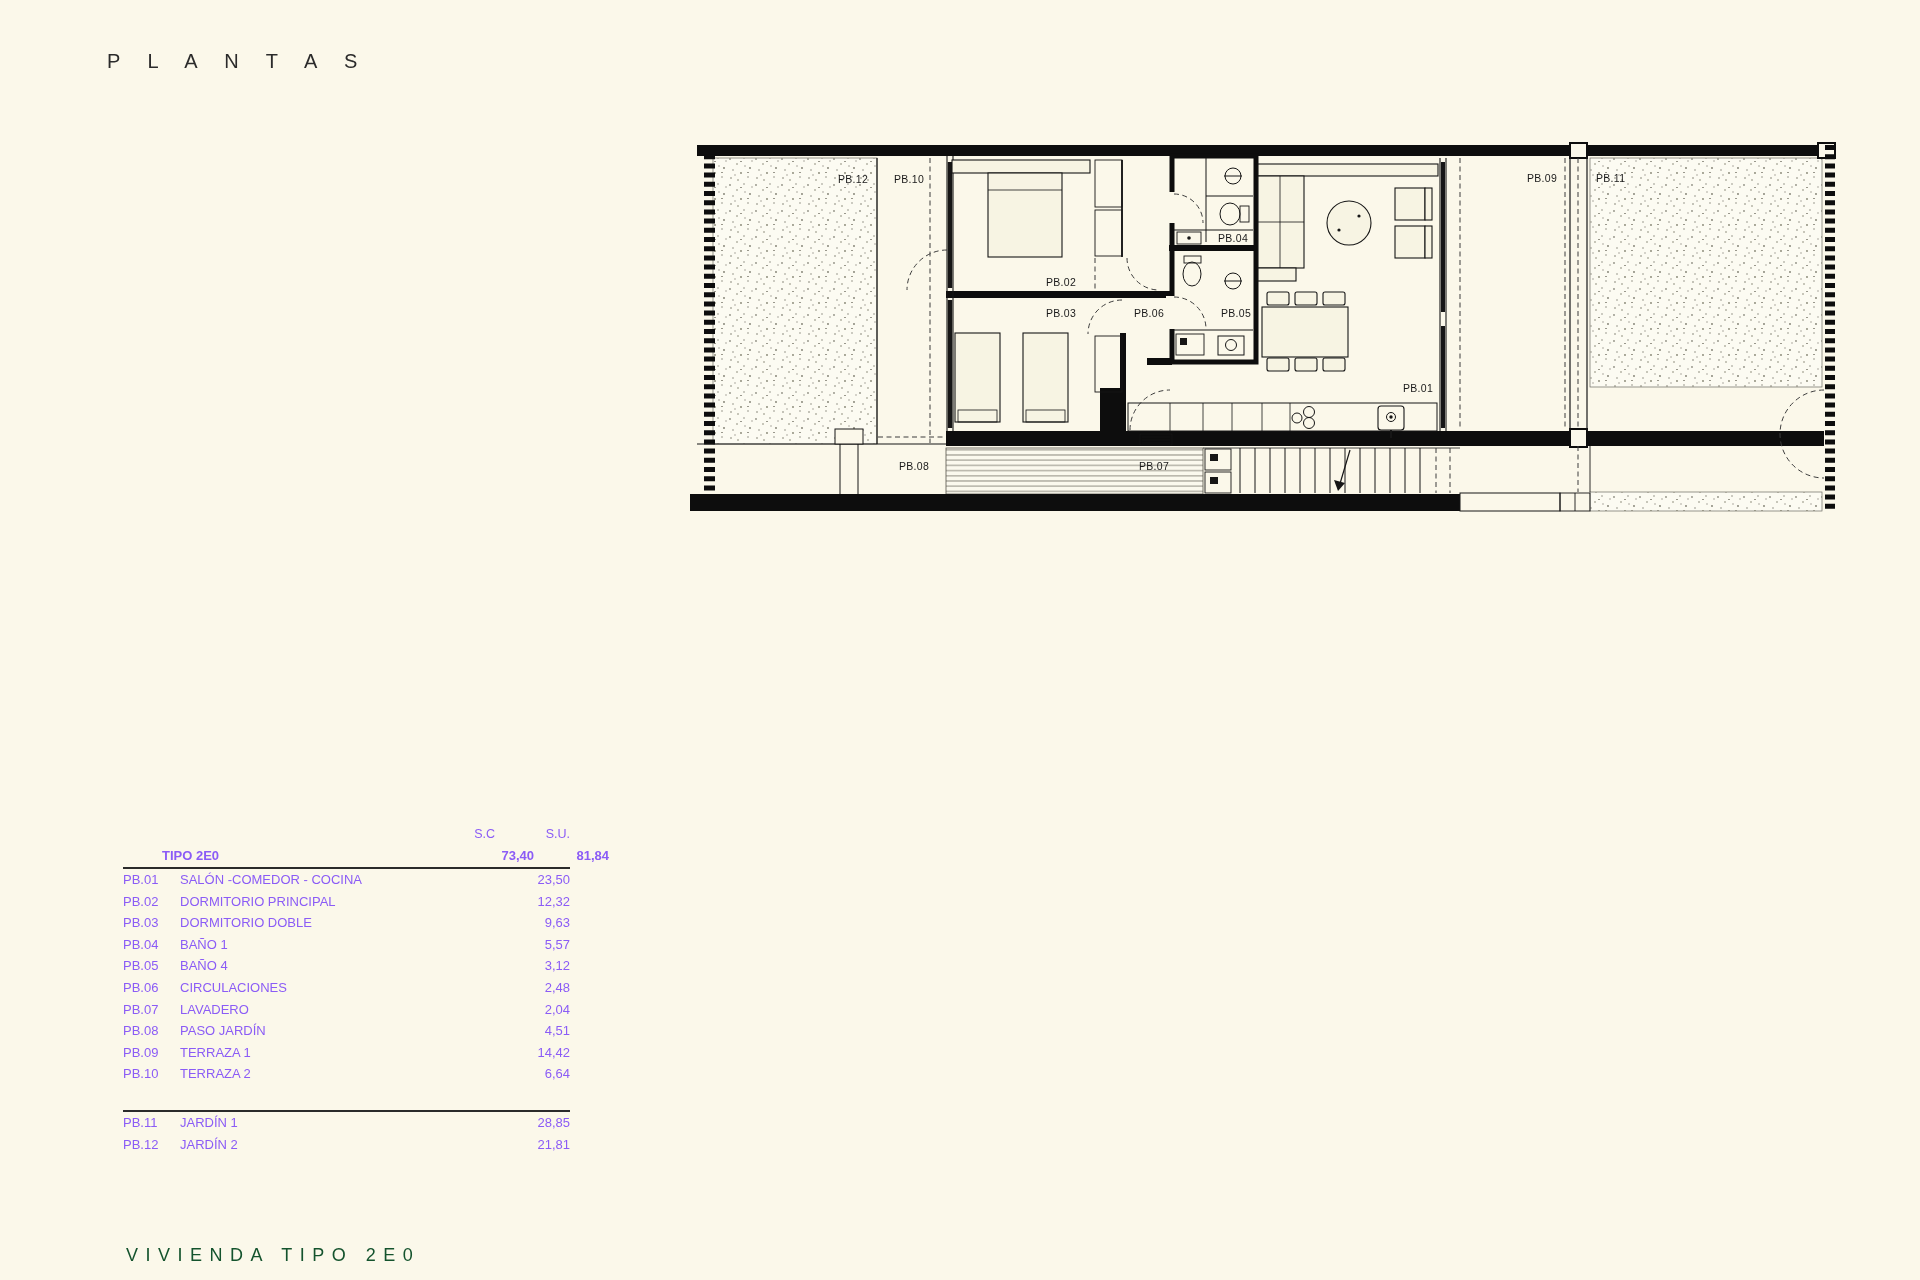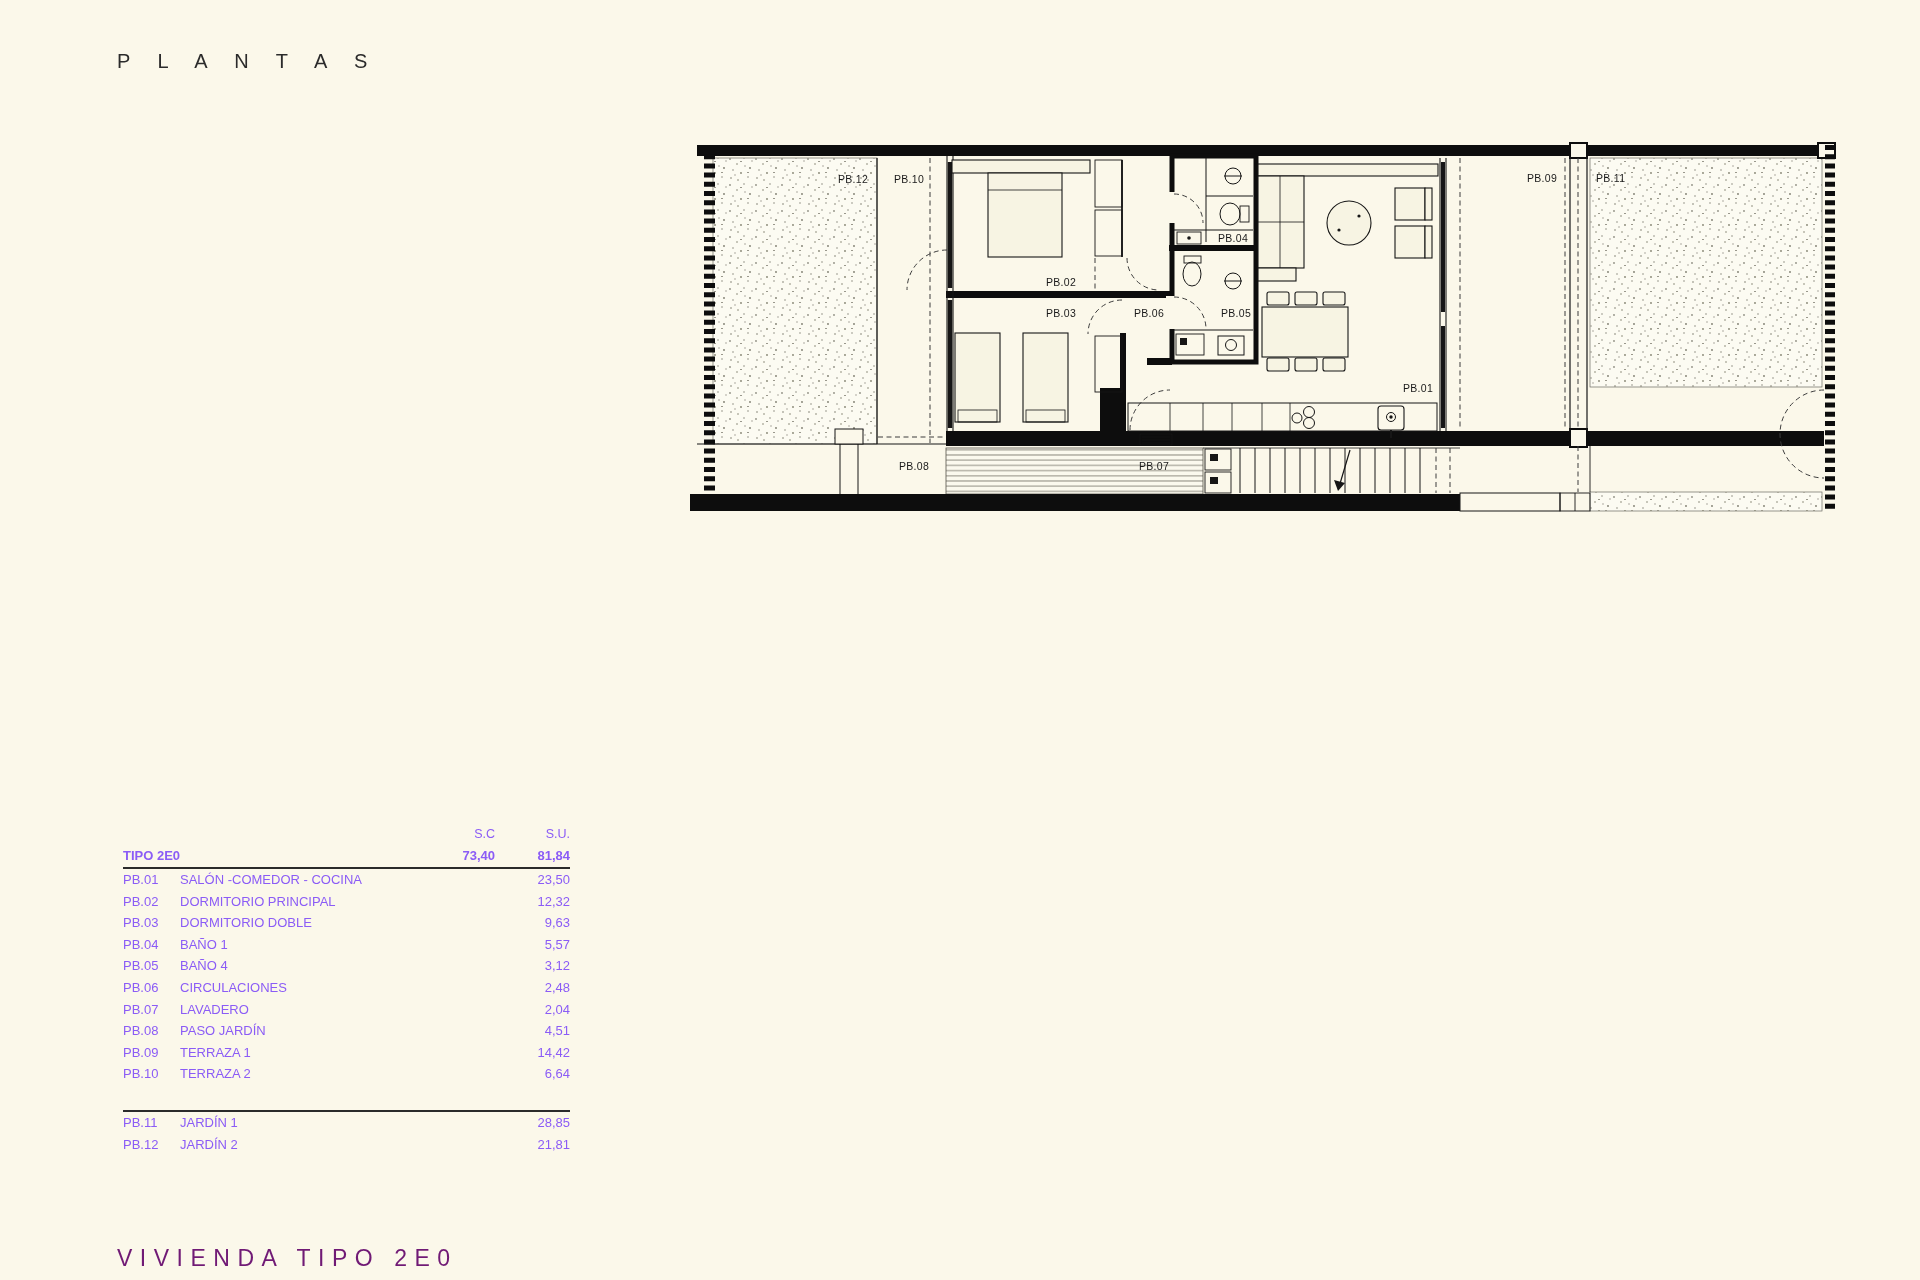--- a/index.html
+++ b/index.html
@@ -1,26 +1,26 @@
 <!DOCTYPE html>
 <html><head>
 <meta charset="utf-8">
 <style>
   html,body{margin:0;padding:0;background:#FBF8EA;}
   .page{position:relative;width:1920px;height:1280px;background:#FBF8EA;
         font-family:"Liberation Sans",sans-serif;color:#1d1d1d;overflow:hidden;}
-  .title{position:absolute;left:117px;top:50px;font-size:20px;letter-spacing:11px;color:#2b2b2b;white-space:nowrap;}
-  .footer{position:absolute;left:117px;top:1245px;font-size:23px;letter-spacing:7.5px;color:#701a75;white-space:nowrap;}
+  .title{position:absolute;left:107px;top:50px;font-size:20px;letter-spacing:11px;color:#2b2b2b;white-space:nowrap;}
+  .footer{position:absolute;left:126px;top:1245px;font-size:18px;letter-spacing:7.5px;color:#14532d;white-space:nowrap;}
   .pagenum{position:absolute;left:1840px;top:1250px;font-size:17px;color:#2b2b2b;margin-top:32px;}
   .plan{position:absolute;left:690px;top:135px;}
   .areatable{position:absolute;left:123px;top:824px;width:447px;font-size:13px;color:#8b5cf6;}
   .trow{display:grid;grid-template-columns:57px 192px 123px 75px;height:21.6px;line-height:21.6px;}
   .trow .sc,.trow .su{text-align:right;}
   .thead{height:21px;line-height:21px;font-size:12.5px;}
-  .ttype{font-weight:bold;height:22px;line-height:22px;}
+  .ttype{font-weight:bold;height:22px;line-height:22px;margin-left:39px;}
   .rule{border-top:2.4px solid #2b2b2b;height:0;}
   .tspacer{height:25px;}
   svg text{font-family:"Liberation Sans",sans-serif;font-size:10.5px;fill:#1a1a1a;letter-spacing:.3px;}
   .fl{fill:#F7F4E3;stroke:#161616;stroke-width:1.1;}
   .ln{stroke:#161616;fill:none;}
   .wall{fill:#0d0d0d;stroke:none;}
   .dash{stroke:#3c3c3c;stroke-width:1;fill:none;stroke-dasharray:5 3.5;}
   .col{fill:#FBF8EA;stroke:#0d0d0d;stroke-width:2;}
   .gbase{fill:#FCFBF2;stroke:#6b6b63;stroke-width:.7;}
 </style>

